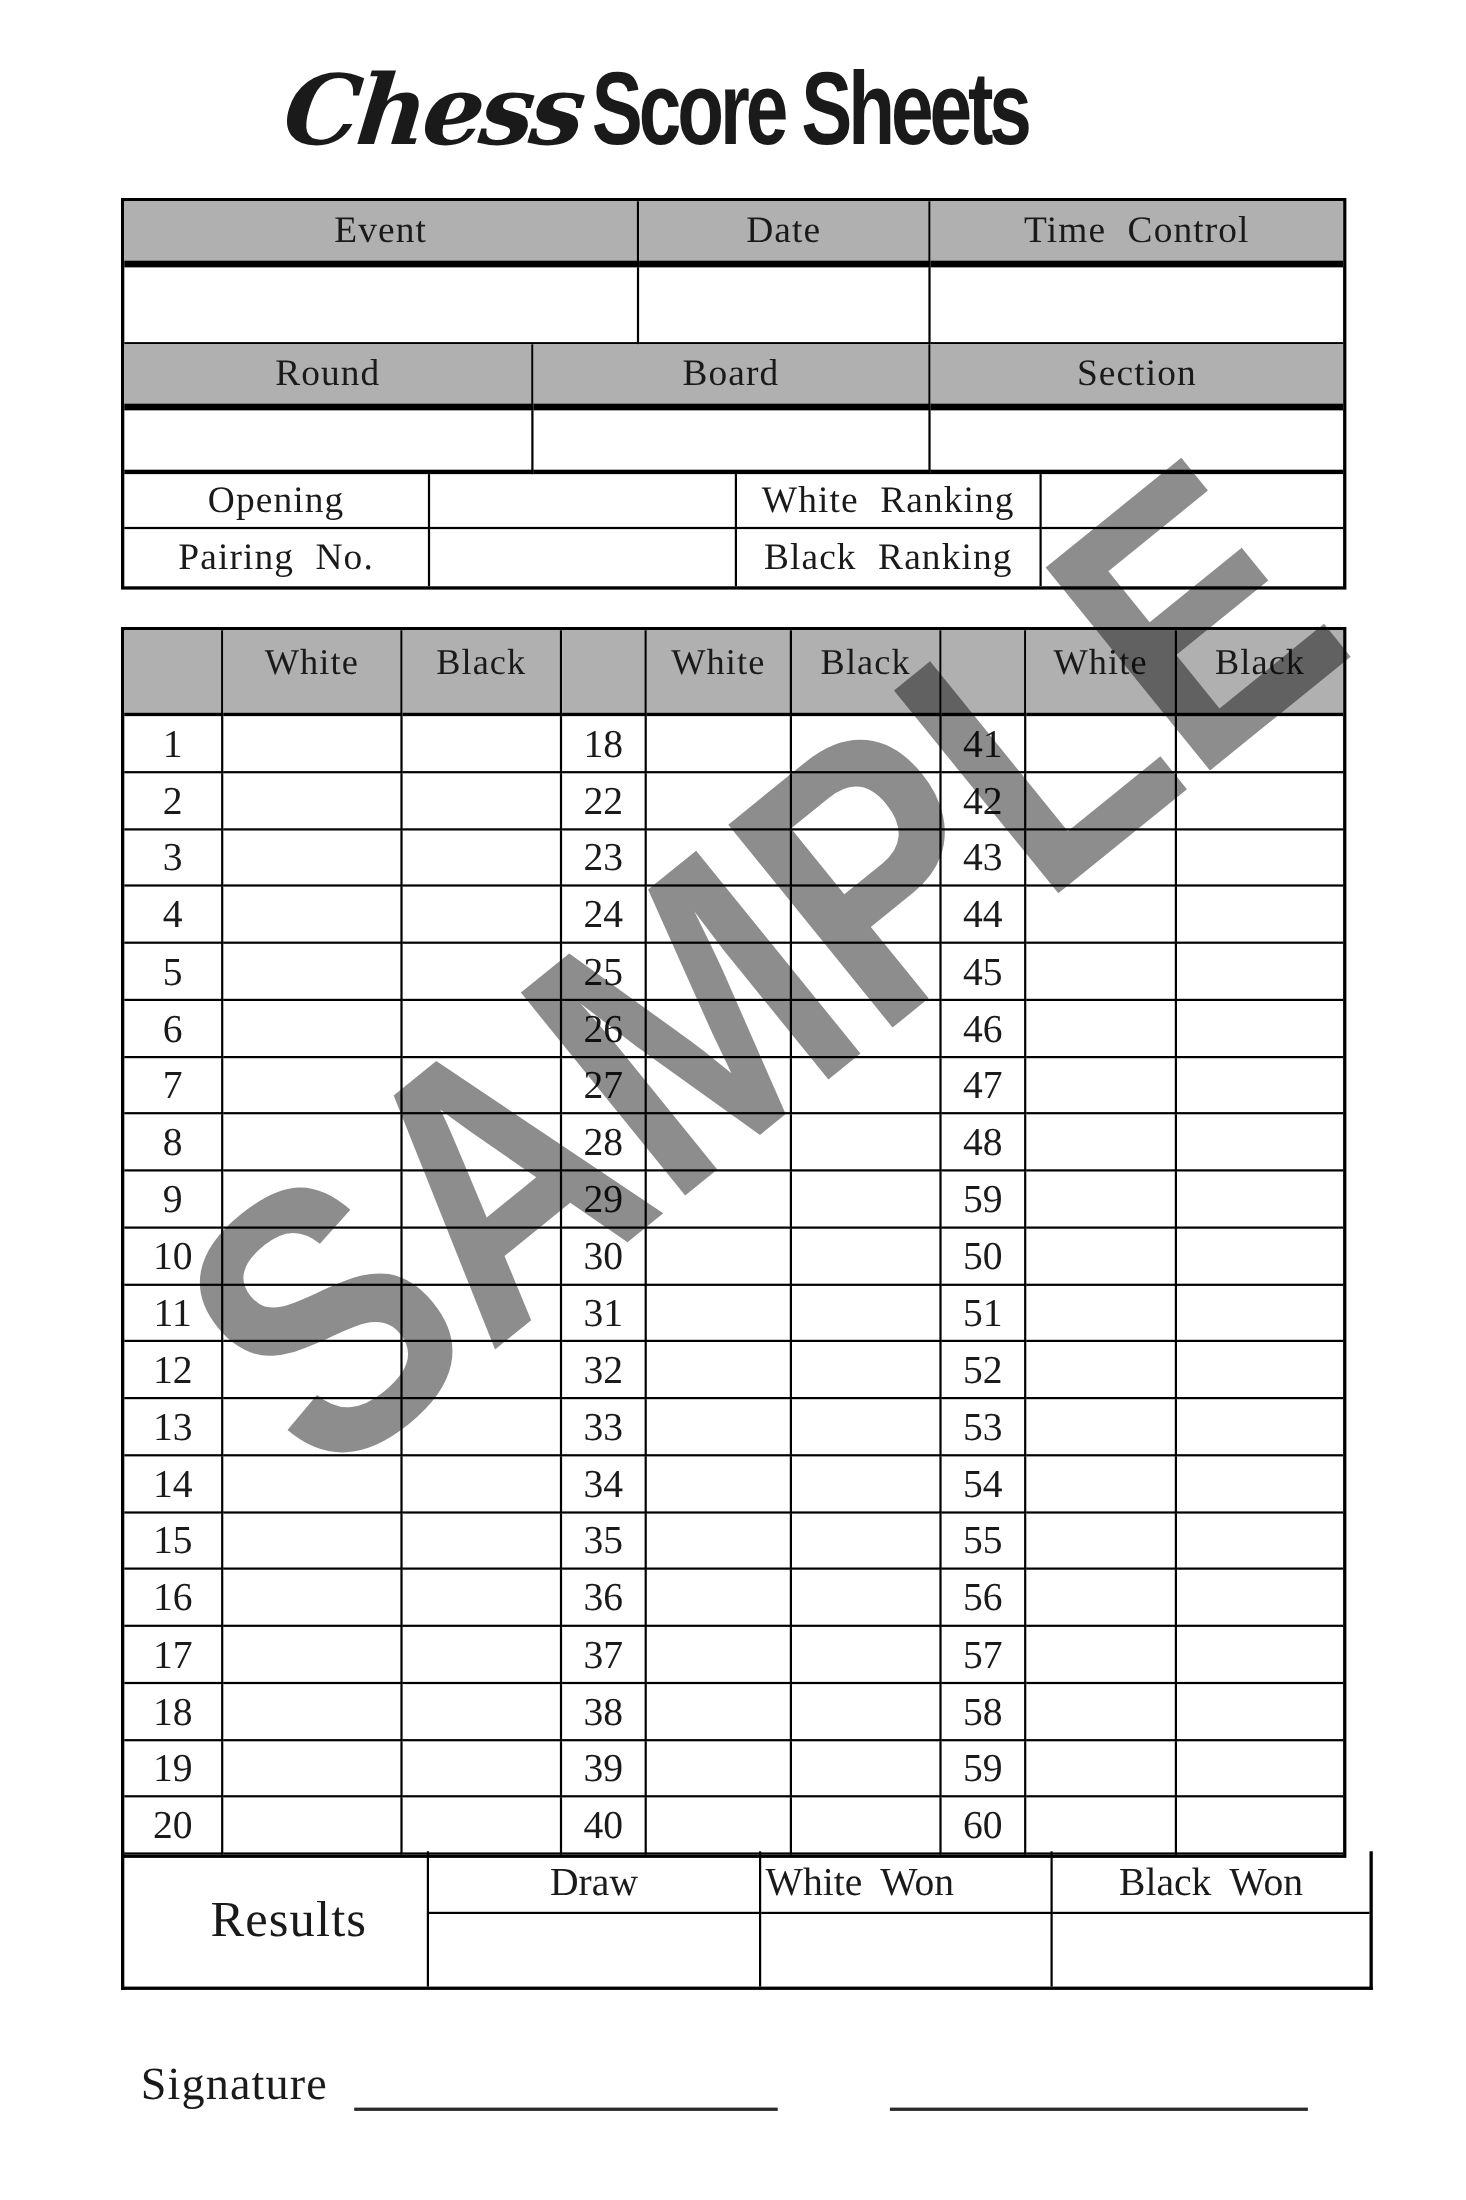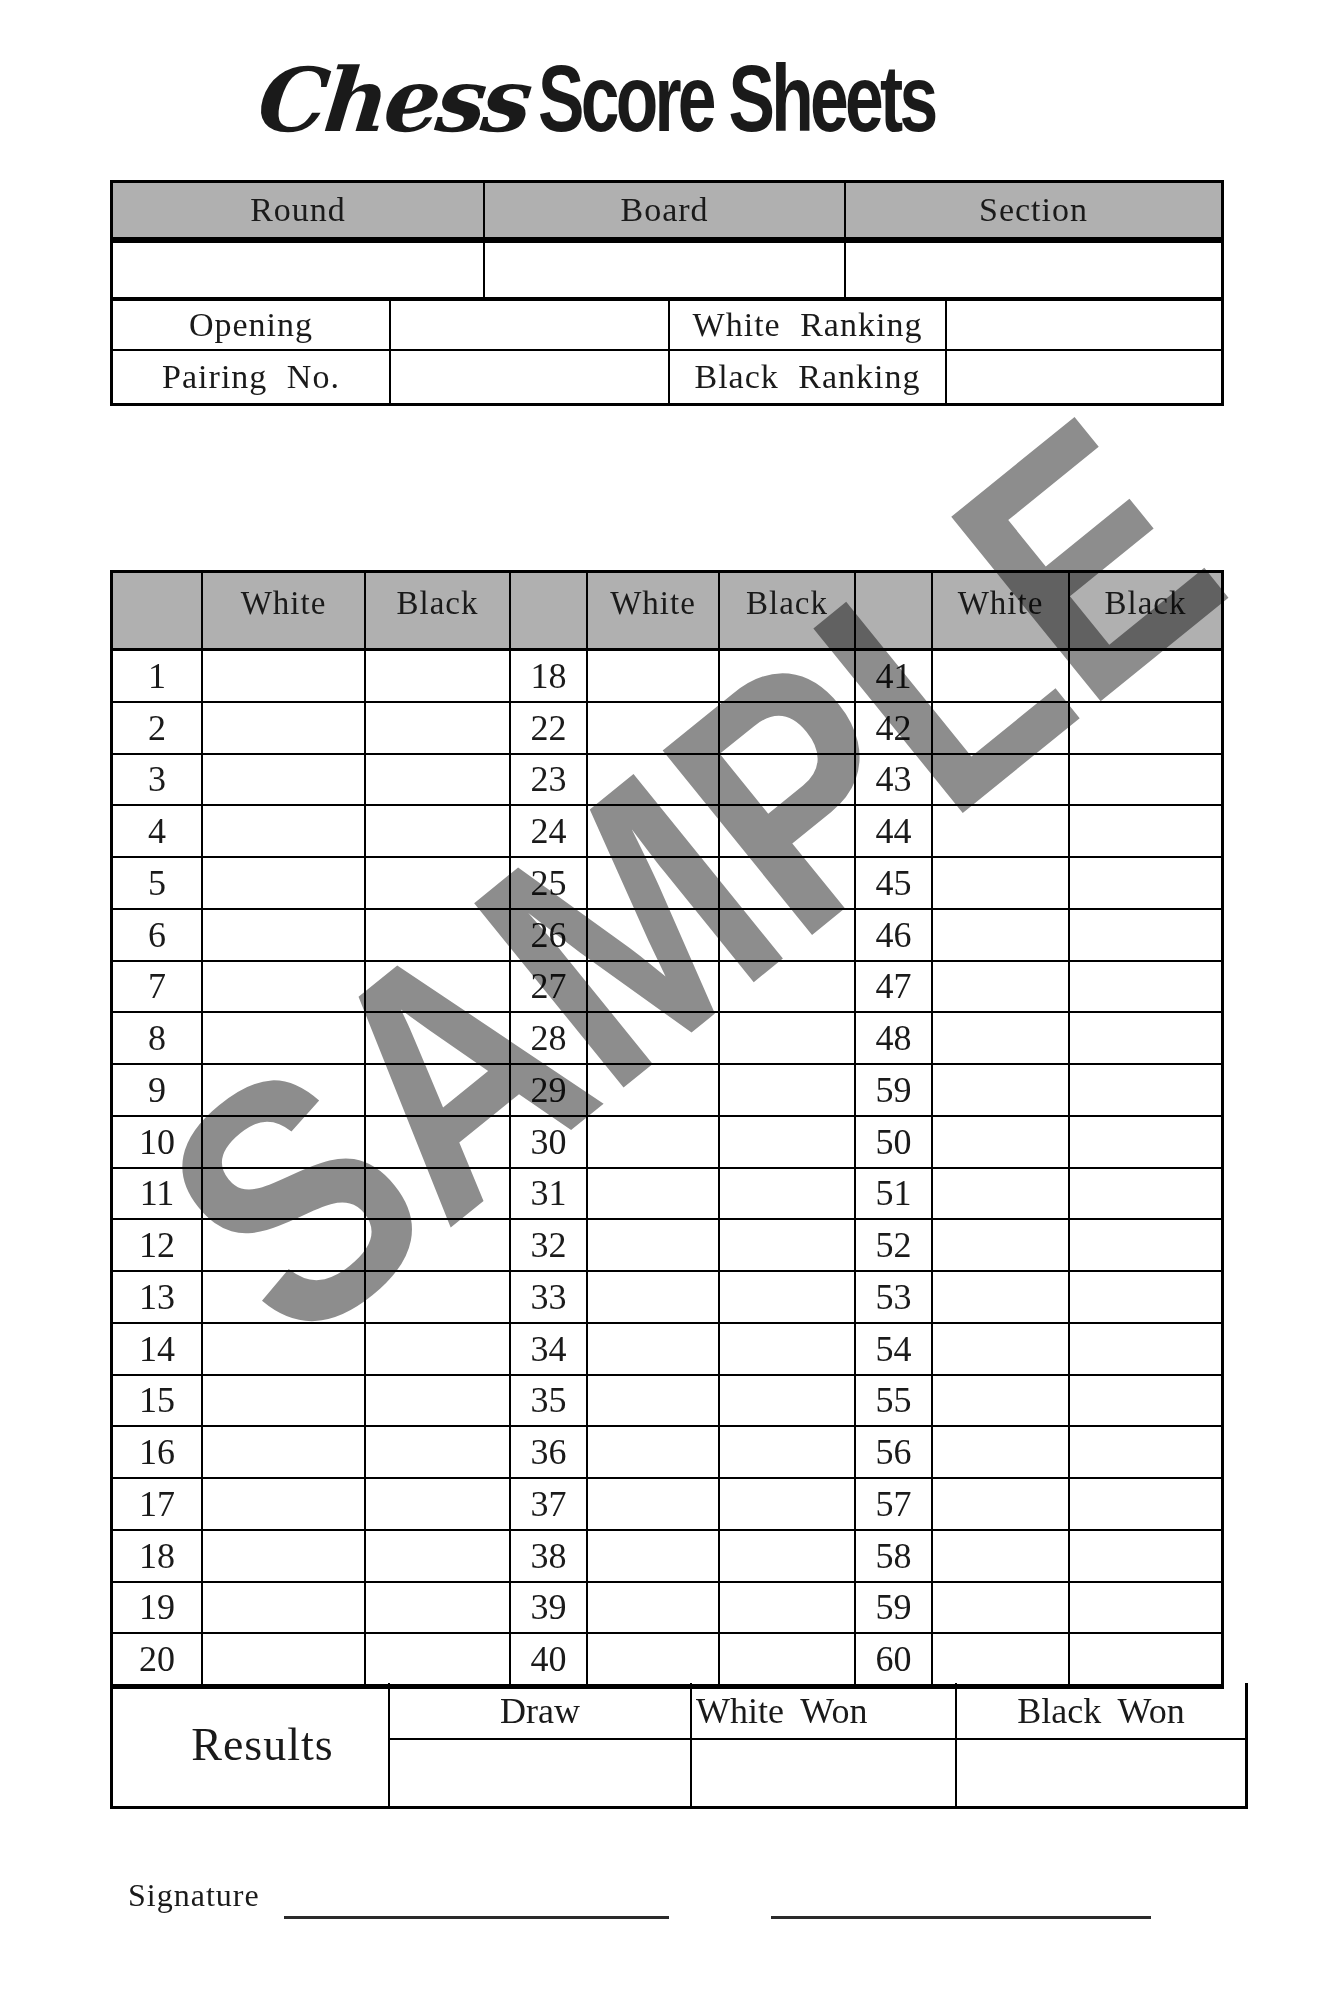--- a/index.html
+++ b/index.html
@@ -80,21 +80,21 @@
   .res-label { grid-row:1 / 3; border-right:2px solid #000; font-size:46px; letter-spacing:1px; }
   .res-opt { border-right:2px solid #000; border-bottom:2px solid #000; font-size:36px; word-spacing:8px; }
   .res-opt.lastc { border-right:none; }
   .res-opt.leftal { justify-content:flex-start; padding-left:4px; }
   .res-blank { border-right:2px solid #000; }
   .res-blank.lastc { border-right:none; }
 
   
   .signature {
     position:absolute; left:128px; top:1872px; width:1100px;
-    display:flex; align-items:center; font-size:32px; letter-spacing:1px;
+    display:flex; align-items:flex-start; font-size:42px; letter-spacing:1px;
   }
   .sig-label { line-height:1.1; }
   .sig-line { height:44px; border-bottom:3px solid #2a2a2a; }
   .sig-line.l1 { width:385px; margin-left:24px; }
   .sig-line.l2 { width:380px; margin-left:102px; }
 
   
   .watermark {
     position:absolute; left:690px; top:880px;
     transform:translate(-50%,-50%) rotate(-39deg) scaleX(0.85);
@@ -109,20 +109,28 @@
 </head>
 <body>
 
 <div class="page">
 
   <div class="title">
     <span class="t-script">Chess</span><span class="t-rest">Score Sheets</span>
   </div>
 
   <div class="itable">
+    <div class="ig ig1">
+      <div class="cell gray">Event</div>
+      <div class="cell gray">Date</div>
+      <div class="cell gray lastc">Time Control</div>
+      <div class="cell wrow"></div>
+      <div class="cell wrow"></div>
+      <div class="cell wrow lastc"></div>
+    </div>
     <div class="ig ig2">
       <div class="cell gray">Round</div>
       <div class="cell gray">Board</div>
       <div class="cell gray lastc">Section</div>
       <div class="cell wrow thick"></div>
       <div class="cell wrow thick"></div>
       <div class="cell wrow thick lastc"></div>
     </div>
     <div class="ig ig3">
       <div class="cell drow1">Opening</div>

